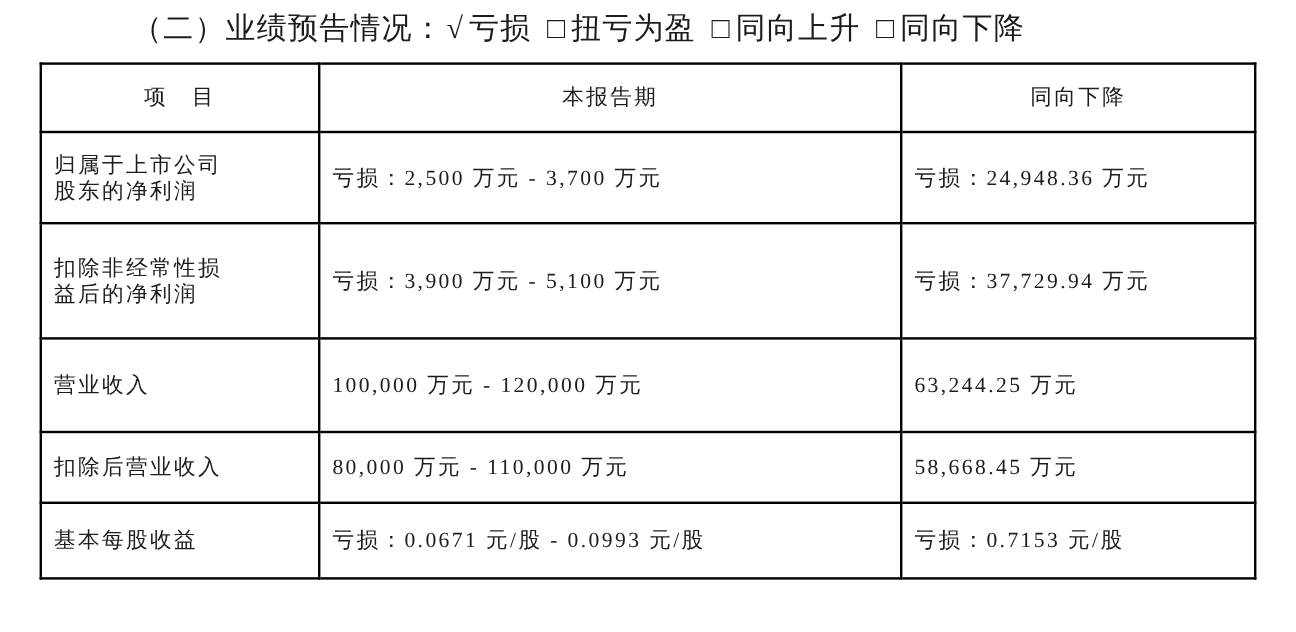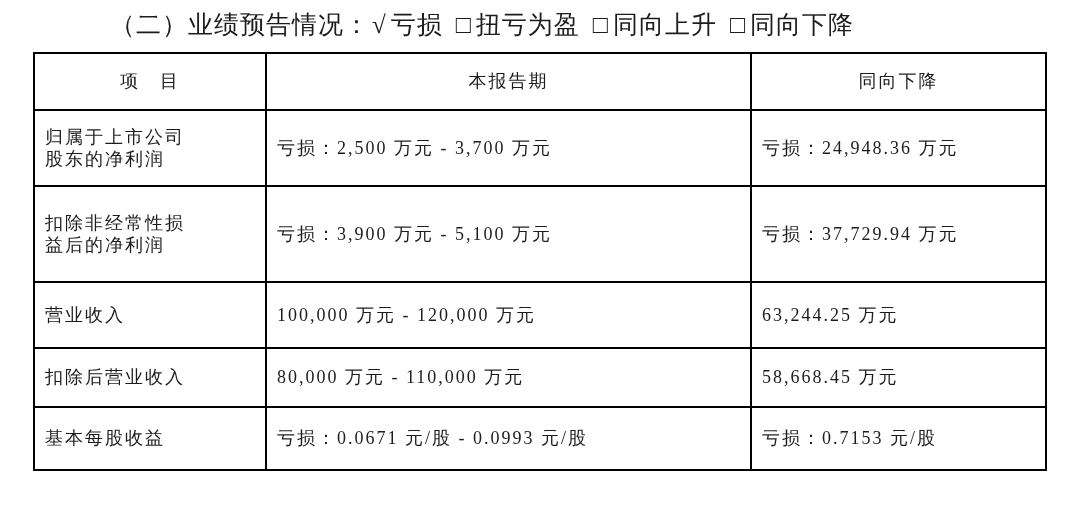--- a/index.html
+++ b/index.html
@@ -44,21 +44,21 @@
     padding: 0 10px;
     line-height: 1.25;
   }
   .forecast-table .col-item  { width: 232px; }
   .forecast-table .col-curr  { width: 485px; }
   .forecast-table .col-prior { width: 295px; }
 
   .forecast-table thead tr     { height: 57px; }
   .forecast-table tbody tr:nth-child(1) { height: 76px; }
   .forecast-table tbody tr:nth-child(2) { height: 96px; }
-  .forecast-table tbody tr:nth-child(3) { height: 66px; }
+  .forecast-table tbody tr:nth-child(3) { height: 78px; }
   .forecast-table tbody tr:nth-child(4) { height: 59px; }
   .forecast-table tbody tr:nth-child(5) { height: 63px; }
 
   .item-cell {
     white-space: pre-line;
     line-height: 53px;
   }
 </style>
 </head>
 <body>

